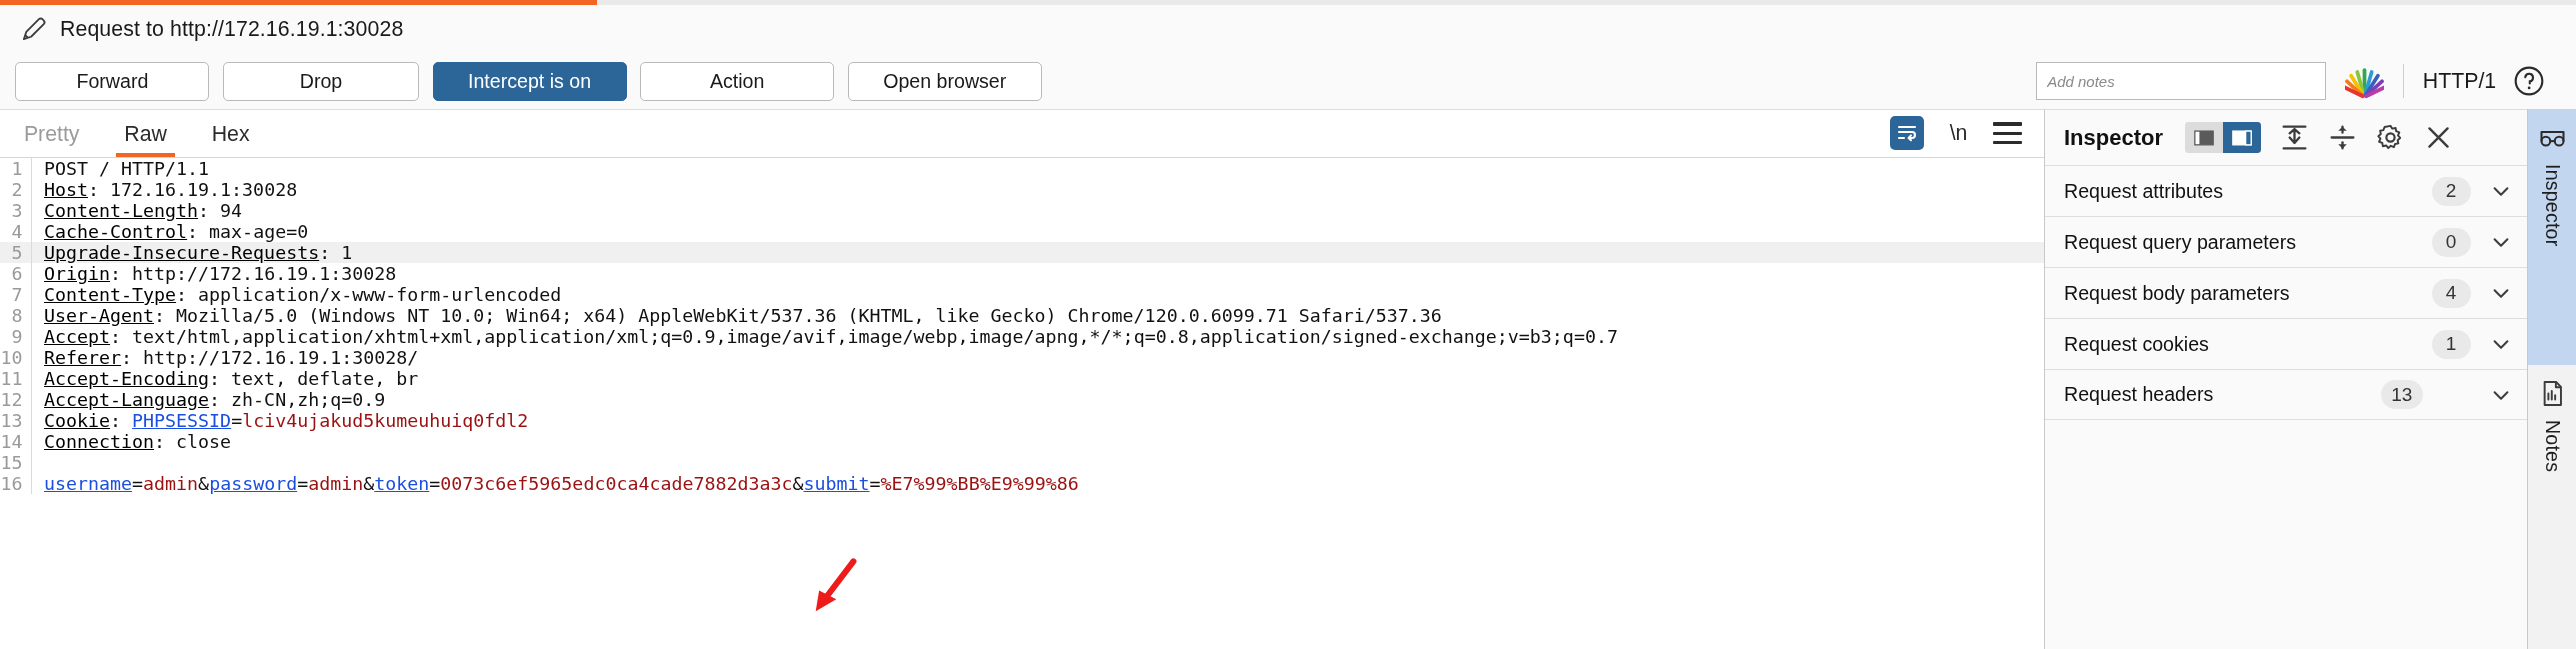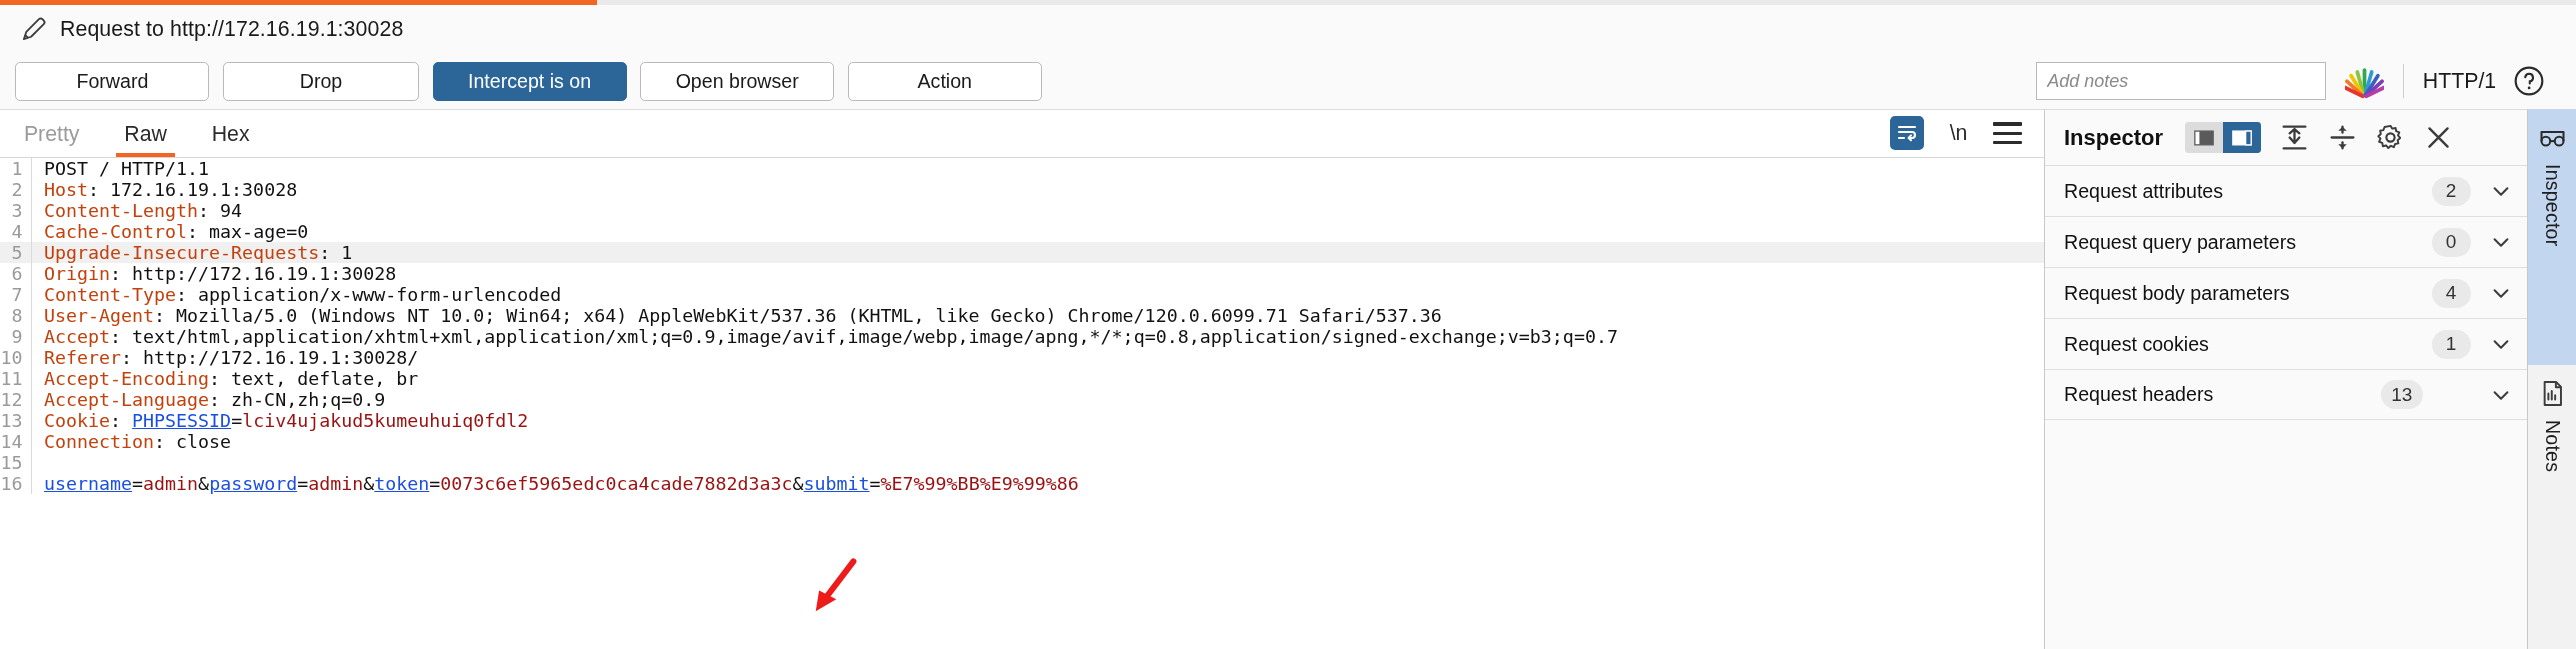--- a/index.html
+++ b/index.html
@@ -36,21 +36,21 @@
   }
   .btn.w-forward { width: 194px; }
   .btn.w-drop { width: 196px; }
   .btn.w-intercept { width: 194px; background: #2c6699; border-color: #2c6699; color: #ffffff; }
   .btn.w-action { width: 194px; }
   .btn.w-open { width: 194px; }
 
   #notes-group { margin-left: auto; display: flex; align-items: center; padding-right: 15.4px; }
   #notes-input {
     width: 290px; height: 38px; border: 0.9px solid #b9b9b9; background: #ffffff;
-    color: #8a8a8a; font-size: 18px; font-style: italic; padding: 0 10.2px;
+    color: #8a8a8a; font-size: 15px; font-style: italic; padding: 0 10.2px;
     font-family: "Liberation Sans", sans-serif;
   }
   #notes-input::placeholder { color: #8a8a8a; font-style: italic; opacity: 1; }
   #rainbow-icon { width: 39px; height: 36px; margin-left: 19px; }
   #notes-divider { width: 0.9px; height: 34px; background: #cfcfcf; margin: 0 19px; }
   #http-version { font-size: 21.3px; color: #1a1a1a; margin-right: 17px; }
   #help-icon { width: 32px; height: 32px; }
 
   
   #editor-pane {
@@ -87,21 +87,21 @@
     font-family: "DejaVu Sans Mono", monospace; font-size: 18.3px;
   }
   .code-line { display: flex; height: 21px; align-items: center; white-space: pre; }
   .code-line.hl { background: #f0f0f0; }
   .ln {
     width: 32px; min-width: 32px; text-align: right; color: #9a9a9a;
     padding-right: 8.5px; border-right: 0.9px solid #dadada; margin-right: 12px;
     font-size: 18.3px; height: 21px; line-height: 21px;
   }
   .code-text { color: #111111; line-height: 21px; }
-  .k-hdr { color: #c2410c; }     
+  .k-hdr { color: #000000; text-decoration: underline; }     
   .k-name { color: #1a4fe0; text-decoration: underline; }    
   .k-val { color: #9b1111; }     
   .k-plain { color: #111111; }
 
   
   #annot-arrow { position: absolute; left: 802px; top: 558px; width: 60px; height: 60px;
                  pointer-events: none; }
 
   
   #inspector-pane {
@@ -159,22 +159,22 @@
     <path d="M4 20 L6 14 L16.5 3.5 C17.3 2.7 18.6 2.7 19.4 3.5 L20.5 4.6 C21.3 5.4 21.3 6.7 20.5 7.5 L10 18 L4 20 Z" fill="none" stroke="#3c3c3c" stroke-width="1.5" stroke-linejoin="round"></path>
     <path d="M5.2 16.6 L7.4 18.8" fill="none" stroke="#3c3c3c" stroke-width="1.5"></path>
   </svg>
   <span id="title-text">Request to http://172.16.19.1:30028</span>
 </div>
 
 <div id="action-bar">
   <div class="btn w-forward">Forward</div>
   <div class="btn w-drop">Drop</div>
   <div class="btn w-intercept">Intercept is on</div>
+  <div class="btn w-action">Action</div>
   <div class="btn w-open">Open browser</div>
-  <div class="btn w-action">Action</div>
 
   <div id="notes-group">
     <input id="notes-input" type="text" placeholder="Add notes" style="">
 
     <svg id="rainbow-icon" viewBox="0 0 46 42">
       <g transform="translate(23,40)">
         <rect x="-2.2" y="-34" width="4.4" height="34" rx="2.2" fill="#2fa84f" transform="rotate(0)"></rect>
         <rect x="-2.2" y="-33" width="4.4" height="33" rx="2.2" fill="#8bc53f" transform="rotate(-16)"></rect>
         <rect x="-2.2" y="-32" width="4.4" height="32" rx="2.2" fill="#f2c300" transform="rotate(-32)"></rect>
         <rect x="-2.2" y="-30" width="4.4" height="30" rx="2.2" fill="#f07c23" transform="rotate(-48)"></rect>

